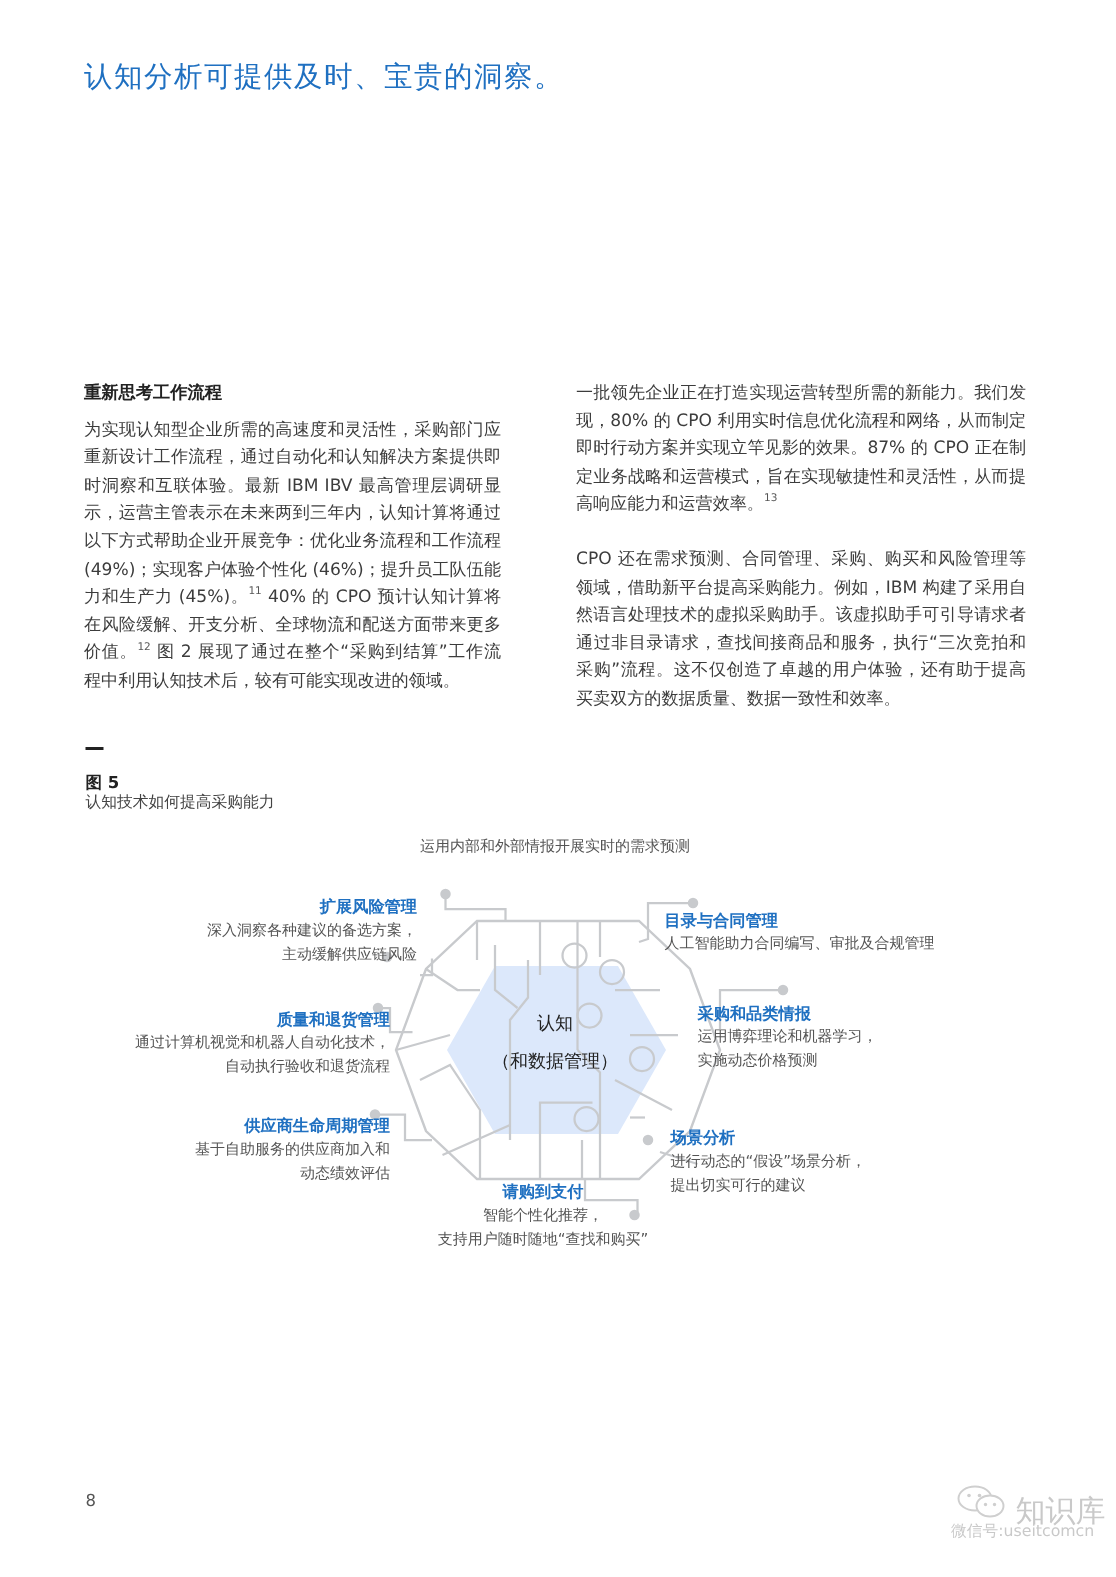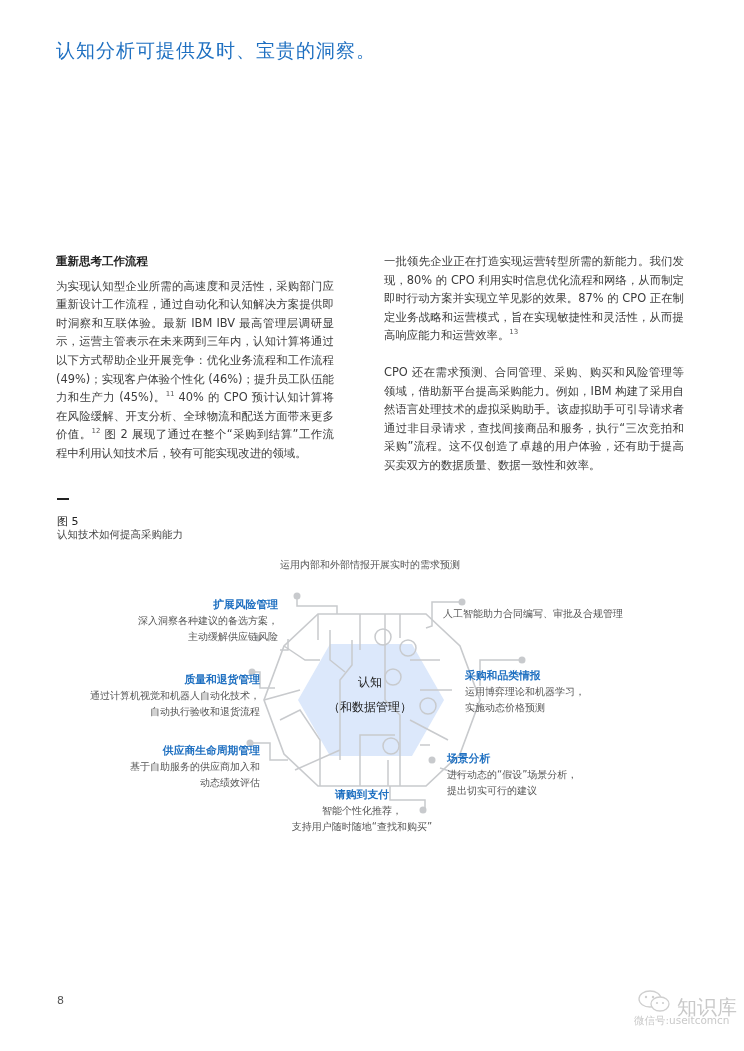--- a/index.html
+++ b/index.html
@@ -12,21 +12,21 @@
   }
 
   .col { position: absolute; width: 278px; font-size: 11.4px; line-height: 18.6px; color: #3c3c3c; text-align: justify; }
   .col-left { left: 56px; top: 252px; }
   .col-right { left: 384px; top: 252px; width: 300px; }
   .section-heading { font-weight: bold; font-size: 11.5px; color: #222; margin-bottom: 6px; }
   .para + .para { margin-top: 18px; }
   sup { font-size: 7px; vertical-align: super; line-height: 0; color: #555; }
 
   .fig-rule { position: absolute; left: 57px; top: 498px; width: 12px; height: 2px; background: #222; }
-  .fig-label { position: absolute; left: 57px; top: 514px; font-size: 11px; font-weight: normal; color: #222; }
+  .fig-label { position: absolute; left: 57px; top: 514px; font-size: 11px; font-weight: bold; color: #222; }
   .fig-caption { position: absolute; left: 57px; top: 528px; font-size: 10.5px; color: #444; }
 
   .diagram { position: absolute; left: 0; top: 0; width: 744px; height: 1051px; pointer-events: none; }
   .diagram svg { position: absolute; left: 0; top: 0; }
 
   .node { position: absolute; font-size: 10px; line-height: 16px; color: #555; }
   .node .title { font-weight: bold; color: #1f70c1; font-size: 10.8px; }
   .node.right-align { text-align: right; }
   .node.center { text-align: center; }
 
@@ -116,20 +116,21 @@
   <div class="center-label">
     <div>认知</div>
     <div>（和数据管理）</div>
   </div>
 
   <div class="node center" style="left:250px; top:557px; width:240px;">
     <div>运用内部和外部情报开展实时的需求预测</div>
   </div>
 
   <div class="node" style="left:443px; top:606px; width:210px;">
+    <div class="title">目录与合同管理</div>
     <div>人工智能助力合同编写、审批及合规管理</div>
   </div>
 
   <div class="node" style="left:465px; top:668px; width:170px;">
     <div class="title">采购和品类情报</div>
     <div>运用博弈理论和机器学习，</div>
     <div>实施动态价格预测</div>
   </div>
 
   <div class="node" style="left:447px; top:751px; width:170px;">

